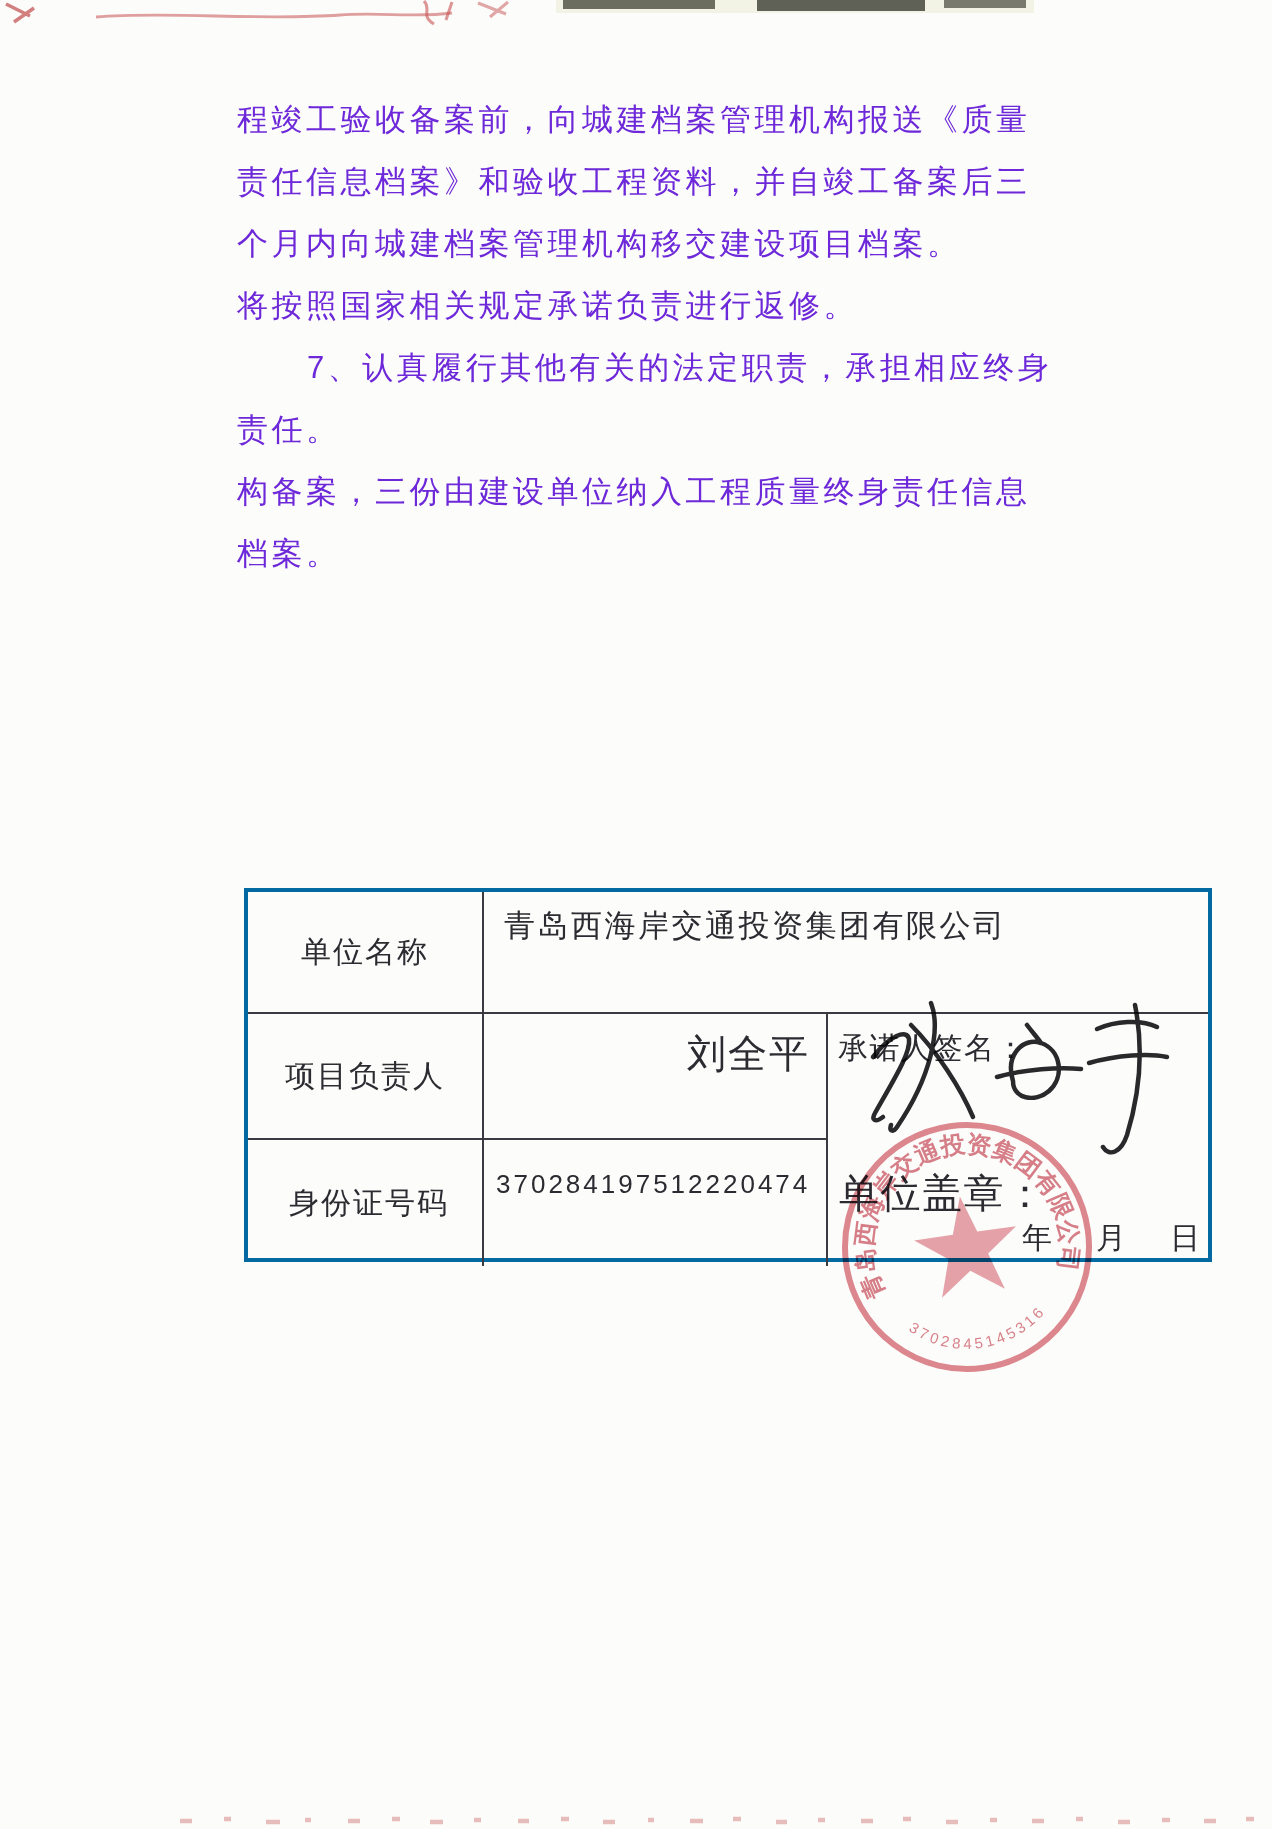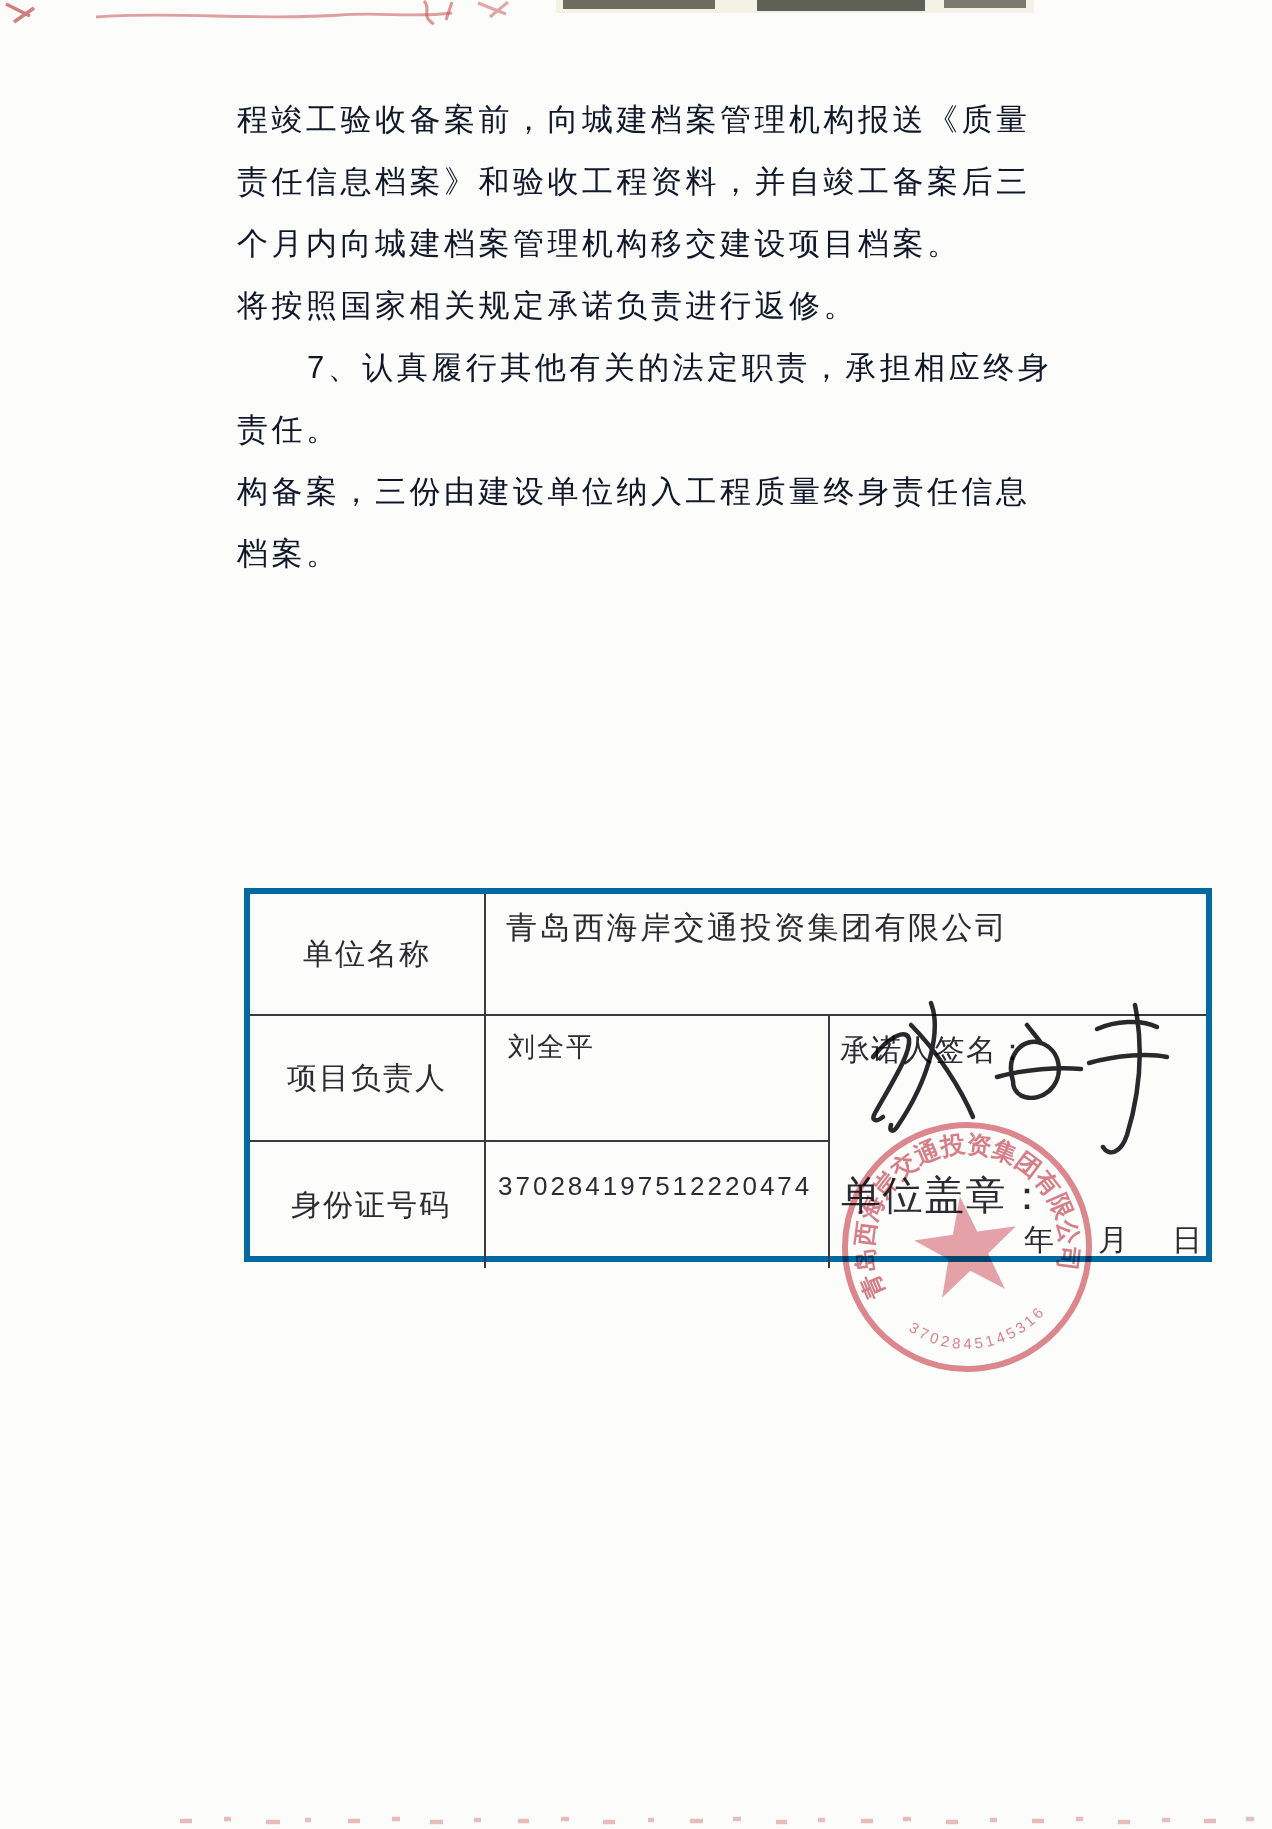--- a/index.html
+++ b/index.html
@@ -14,54 +14,54 @@
     background:#fcfcfa;
     overflow:hidden;
     color:#2b2b31;
   }
   
   .body-text{
     position:absolute;
     left:237px;top:89px;width:810px;
     font-size:31px;
     font-weight:500;
-    color:#0f172a;
+    color:#6d28d9;
   }
   .body-text .line{
     height:62px;line-height:62px;
     letter-spacing:3.5px;
     white-space:nowrap;
   }
   .body-text .line.indent{ text-indent:70px; }
   .body-text .line.tight{ letter-spacing:0.6px; }
   
   .doc-table{
     position:absolute;
     left:244px;top:888px;
     width:968px;height:374px;
     display:grid;
     grid-template-columns:236px 344px 1fr;
     grid-template-rows:122px 126px 126px;
-    border:6px solid #0369a1;
+    border:4px solid #0369a1;
     box-sizing:border-box;
     font-size:30px;
     font-weight:500;
     background:transparent;
   }
   .cell{box-sizing:border-box;}
   .cell.bR{border-right:2px solid #3a3a40;}
   .cell.bB{border-bottom:2px solid #3a3a40;}
   .cell.label{
     display:flex;align-items:center;justify-content:center;
     letter-spacing:2px;
   }
   .r1c1{grid-column:1;grid-row:1;}
   .r1c2{grid-column:2/4;grid-row:1;padding:13px 0 0 20px;font-size:31px;letter-spacing:2.5px;}
   .r2c1{grid-column:1;grid-row:2;}
-  .r2c2{grid-column:2;grid-row:2;padding:13px 8px 0 22px;font-size:27px;letter-spacing:2px;}
+  .r2c2{grid-column:2;grid-row:2;padding:13px 16px 0 22px;font-size:39px;letter-spacing:2px;text-align:right;}
   .r3c1{grid-column:1;grid-row:3;margin-left:8px;}
   .r3c2{
     grid-column:2;grid-row:3;
     padding:16px 2px 0 12px;
     font-size:26px;letter-spacing:3px;
     word-break:break-all;line-height:56px;
   }
   .merged{
     grid-column:3;grid-row:2/4;
     position:relative;

